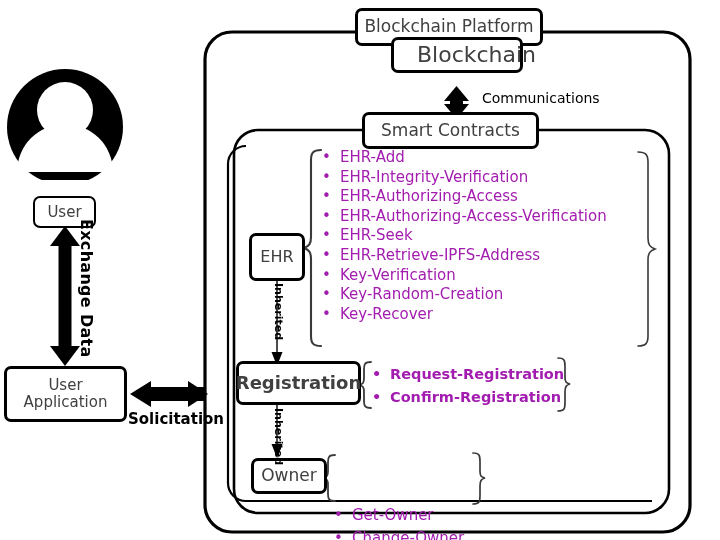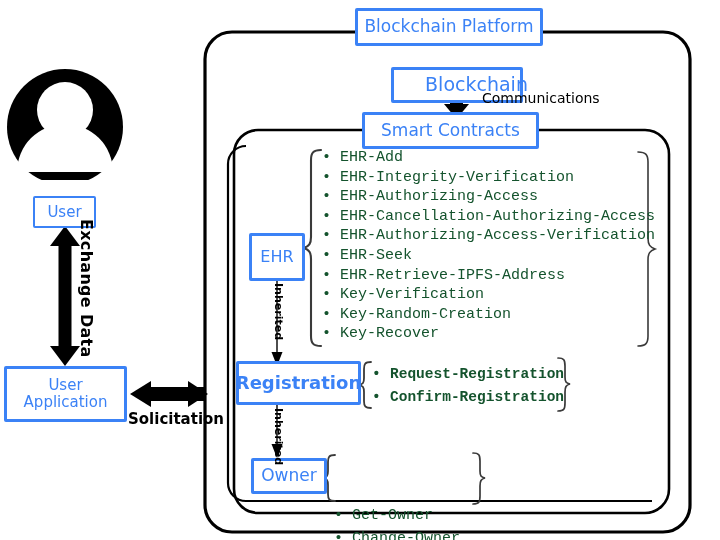--- a/index.html
+++ b/index.html
@@ -25,47 +25,46 @@
   .lbl {
     position: absolute;
     color: #000000;
     white-space: nowrap;
     line-height: 1;
   }
   
   .node {
     position: absolute;
     box-sizing: border-box;
-    border: 3px solid #3b82f6;
-    border-radius: 2px;
+    border: 3px solid #000000;
+    border-radius: 7px;
     background: #ffffff;
     display: flex;
     align-items: center;
     justify-content: center;
     text-align: center;
-    color: #3b82f6;
+    color: #404040;
     line-height: 1.12;
   }
   .node.thin { border-width: 2.5px; }
 
   #node-platform { left: 355px; top: 8px;  width: 188px; height: 38px; font-size: 17px; }
-  #node-blockchain { left: 391px; top: 67px; width: 132px; height: 36px; font-size: 19px; padding-left: 39px; }
+  #node-blockchain { left: 391px; top: 37px; width: 132px; height: 36px; font-size: 22px; padding-left: 39px; }
   #node-contracts { left: 362px; top: 112px; width: 177px; height: 37px; font-size: 17px; }
   #node-ehr { left: 249px; top: 233px; width: 56px; height: 48px; font-size: 16px; }
   #node-registration { left: 236px; top: 361px; width: 125px; height: 44px; font-size: 18px; font-weight: bold; }
   #node-owner { left: 251px; top: 458px; width: 76px; height: 36px; font-size: 17px; }
   #node-user { left: 33px; top: 196px; width: 63px; height: 32px; font-size: 15px; }
   #node-userapp { left: 4px; top: 366px; width: 123px; height: 56px; font-size: 15px; flex-direction: column; }
 
   
   .fn-list {
     position: absolute;
-    color: #14532d;
+    color: #a21caf;
     font-size: 15px;
-    font-family: Liberation Mono, monospace;
   }
   .fn-list .fn-item {
     display: block;
     position: relative;
     padding-left: 20px;
     white-space: nowrap;
   }
   .fn-list .fn-item::before {
     content: "\2022";
     position: absolute;
@@ -228,21 +227,20 @@
 
   <div class="node" id="node-userapp">
     <span>User</span>
     <span>Application</span>
   </div>
 
   <div class="fn-list" id="fn-ehr">
       <span class="fn-item">EHR-Add</span>
       <span class="fn-item">EHR-Integrity-Verification</span>
       <span class="fn-item">EHR-Authorizing-Access</span>
-      <span class="fn-item">EHR-Cancellation-Authorizing-Access</span>
       <span class="fn-item">EHR-Authorizing-Access-Verification</span>
       <span class="fn-item">EHR-Seek</span>
       <span class="fn-item">EHR-Retrieve-IPFS-Address</span>
       <span class="fn-item">Key-Verification</span>
       <span class="fn-item">Key-Random-Creation</span>
       <span class="fn-item">Key-Recover</span>
     </div>
   <div class="fn-list" id="fn-registration">
       <span class="fn-item">Request-Registration</span>
       <span class="fn-item">Confirm-Registration</span>

